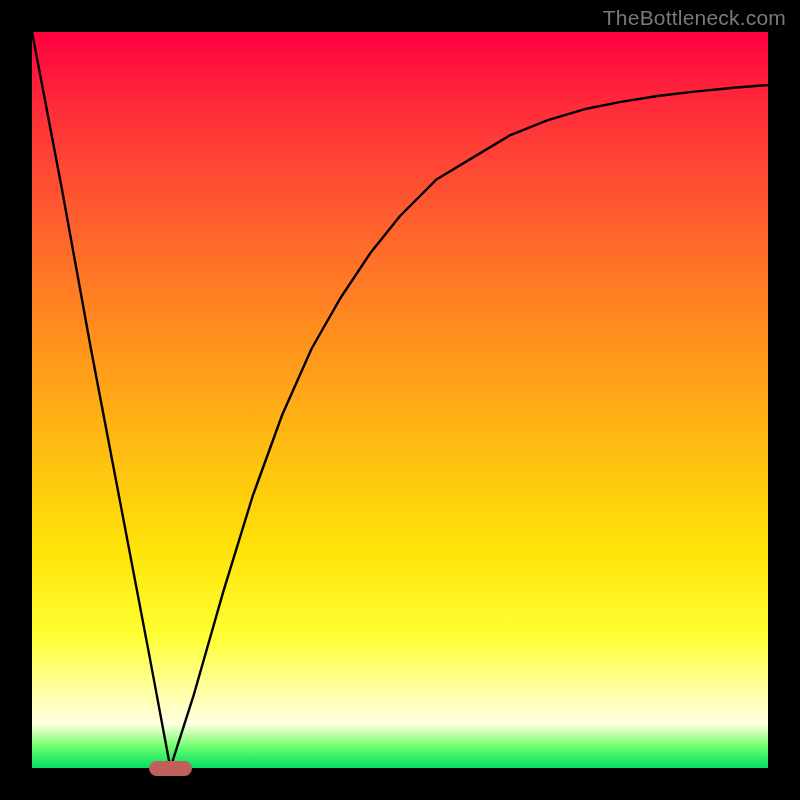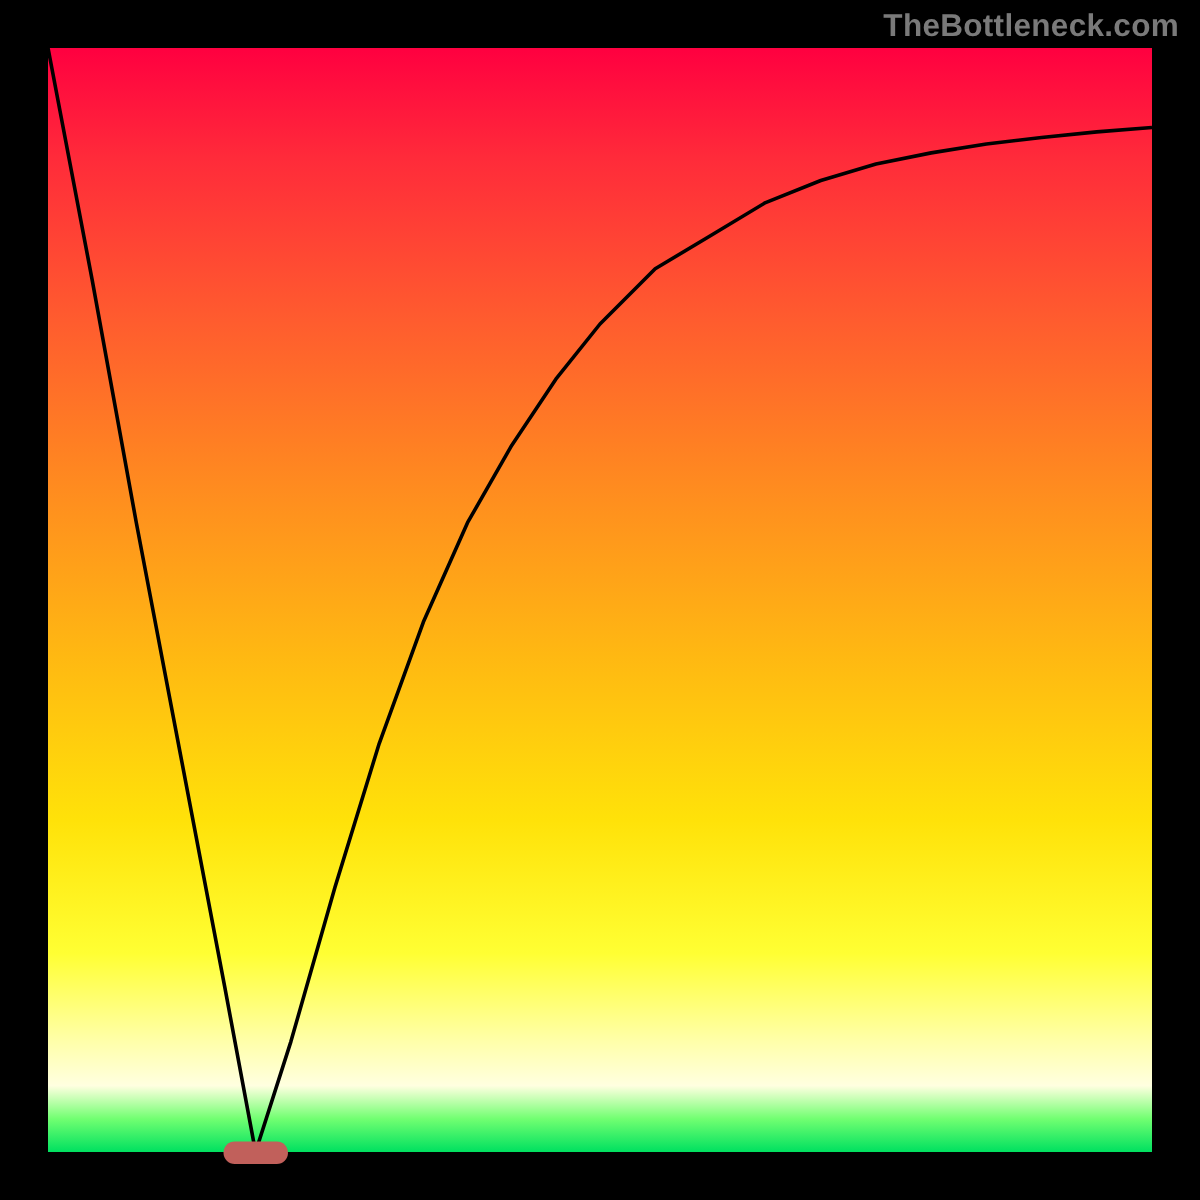--- a/index.html
+++ b/index.html
@@ -49,21 +49,21 @@
     position: absolute;
     background: #c1605b;
     border-radius: 8px;
   }
   .watermark {
     position: absolute;
     top: 6px;
     right: 14px;
     color: #7a7a7a;
     font-size: 21px;
-    font-weight: 700;
+    font-weight: 400;
     letter-spacing: 0.2px;
   }
 </style>
 </head>
 <body>
 
 <div class="frame">
 
   <div class="plot-area">
 

